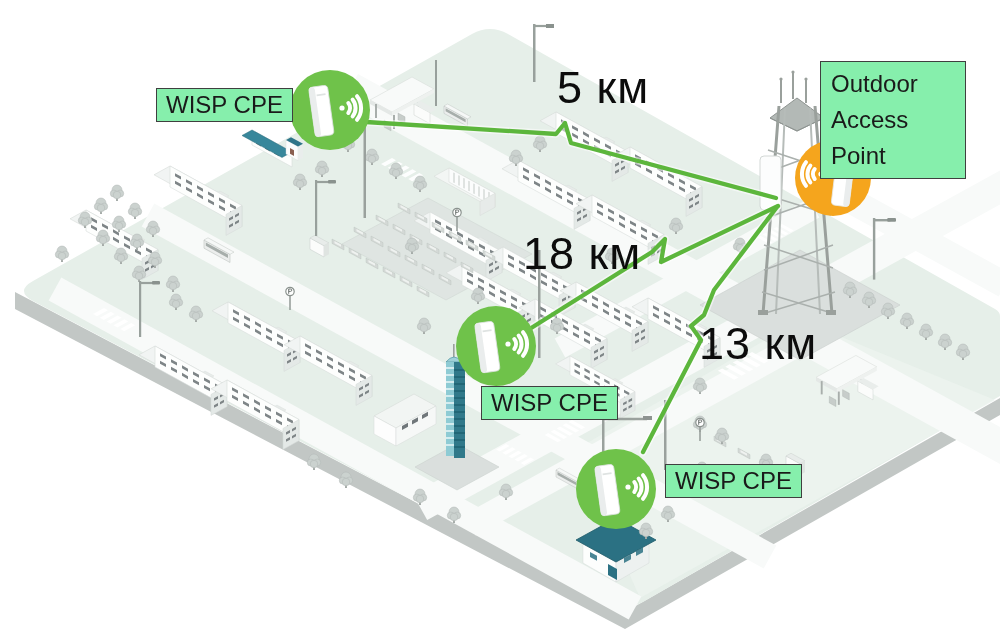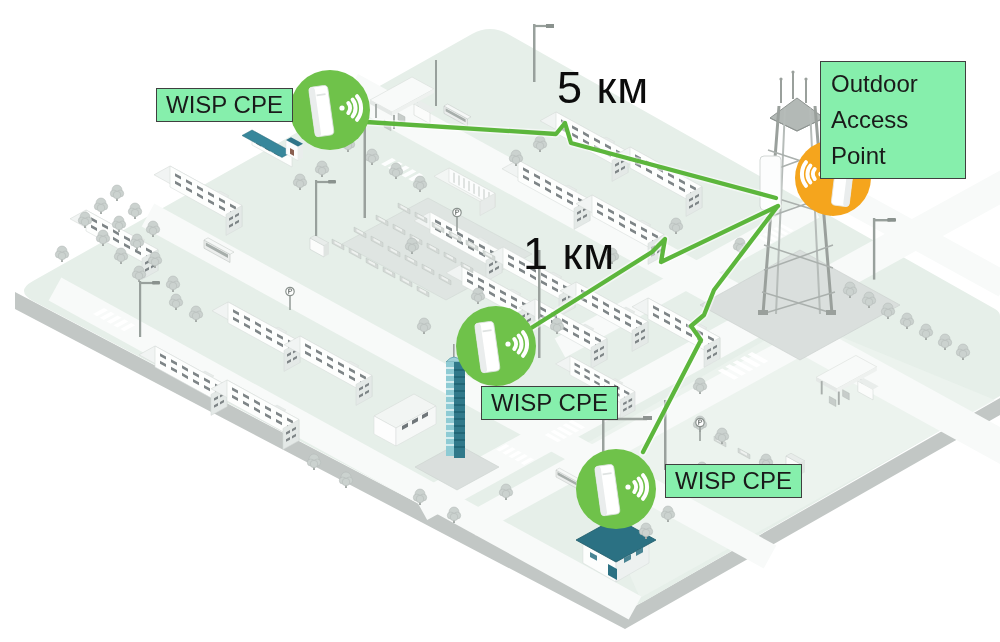--- a/index.html
+++ b/index.html
@@ -377,14 +377,15 @@
           <path d="M21,-11.78 A19,19 0 0 1 21,11.78"></path>
   </g>
 </g>
 </svg>
 
 <div class="tag" style="left:156px;top:88px">WISP CPE</div>
 <div class="tag" style="left:481px;top:386px">WISP CPE</div>
 <div class="tag" style="left:665px;top:464px">WISP CPE</div>
 <div class="tag multi" style="left:820px;top:61px">Outdoor Access Point</div>
 <div class="dist" style="left:557px;top:62px">5 км</div>
-<div class="dist" style="left:523px;top:228px">1 км</div>
+<div class="dist" style="left:523px;top:228px">18 км</div>
+<div class="dist" style="left:699px;top:318px">13 км</div>
 </div>
 
 </body></html>

